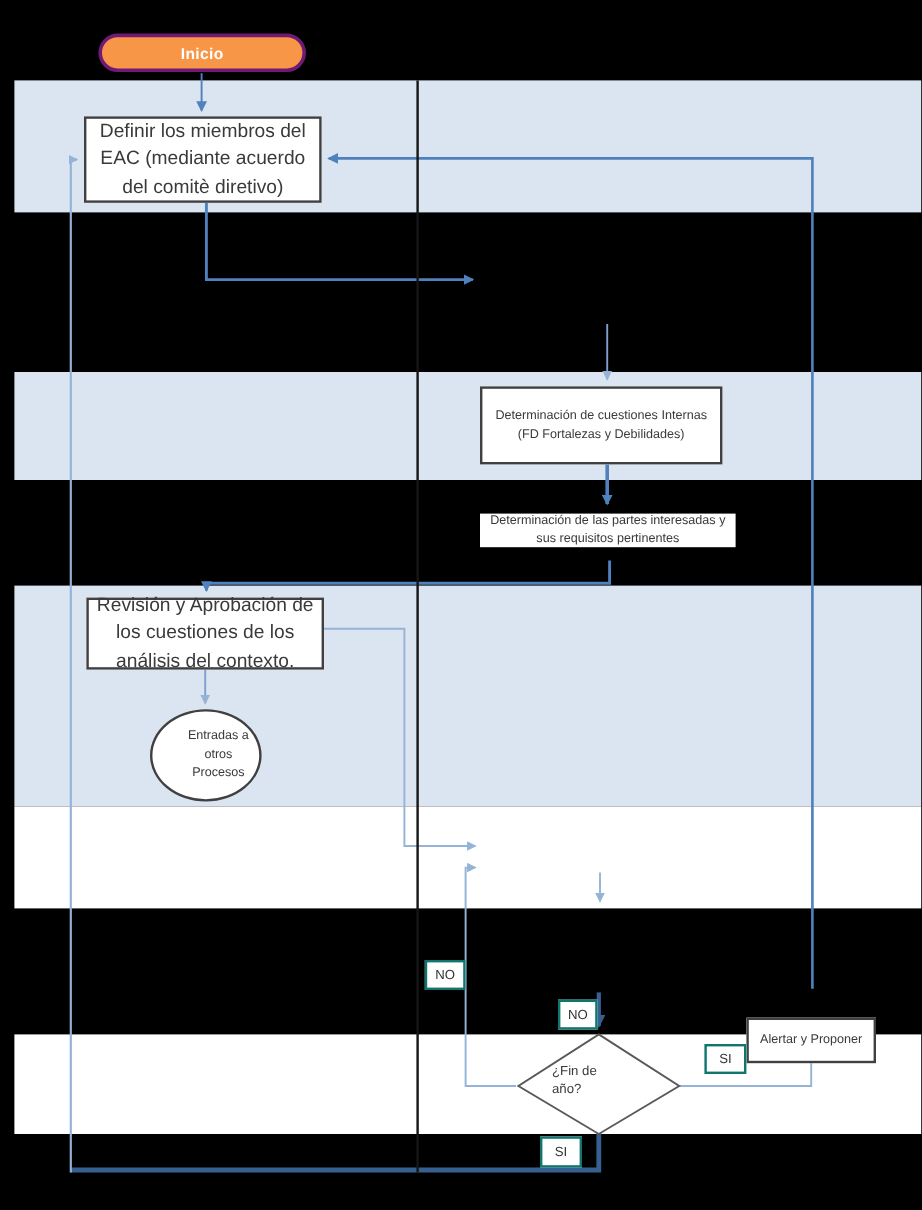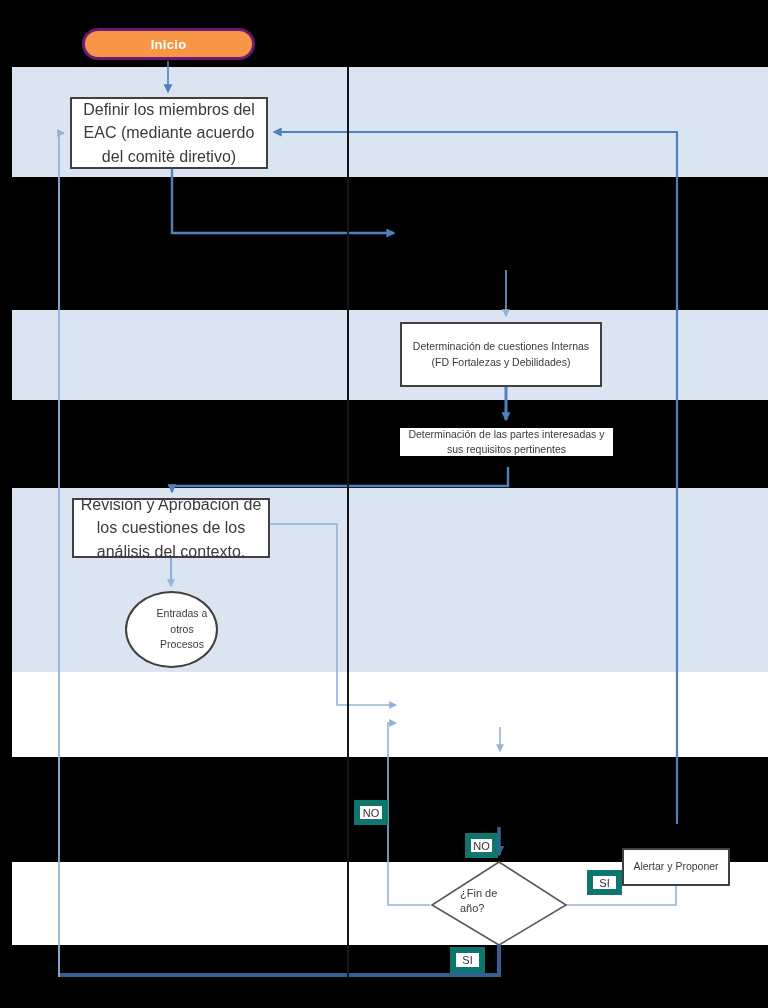--- a/index.html
+++ b/index.html
@@ -31,21 +31,21 @@
     background:#FFFFFF;border:2px solid #404040;border-radius:50%;
     display:flex;align-items:center;box-sizing:border-box;
     font-size:10.5px;color:#3A3A3A;line-height:1.5;
   }
   .circle-node span{display:block;width:58px;margin-left:26px;text-align:center;}
   .diamond-text{
     position:absolute;left:460px;top:886px;width:64px;
     font-size:11px;color:#3A3A3A;line-height:1.4;text-align:left;
   }
   .chip{
-    position:absolute;background:#FFFFFF;border:6px solid #0f766e;
+    position:absolute;background:#FFFFFF;border:2px solid #0f766e;
     display:flex;align-items:center;justify-content:center;
     font-size:11px;color:#333333;box-sizing:border-box;
   }
   #box-definir{left:70px;top:97px;width:198px;height:72px;padding:0 6px;box-sizing:border-box;}
   #box-externas{left:400px;top:198px;width:213px;height:71px;padding:0 6px;box-sizing:border-box;}
   #box-internas{left:400px;top:322px;width:202px;height:65px;padding:0 6px;box-sizing:border-box;}
   #box-partes{left:400px;top:428px;width:213px;height:28px;padding:0 4px;box-sizing:border-box;}
   #box-revision{left:72px;top:498px;width:198px;height:60px;padding:0 4px;box-sizing:border-box;}
   #box-seguimiento{left:403px;top:688px;width:214px;height:39px;box-sizing:border-box;}
   #box-alertar{left:622px;top:824px;width:108px;height:38px;box-sizing:border-box;margin-top:24px;}

